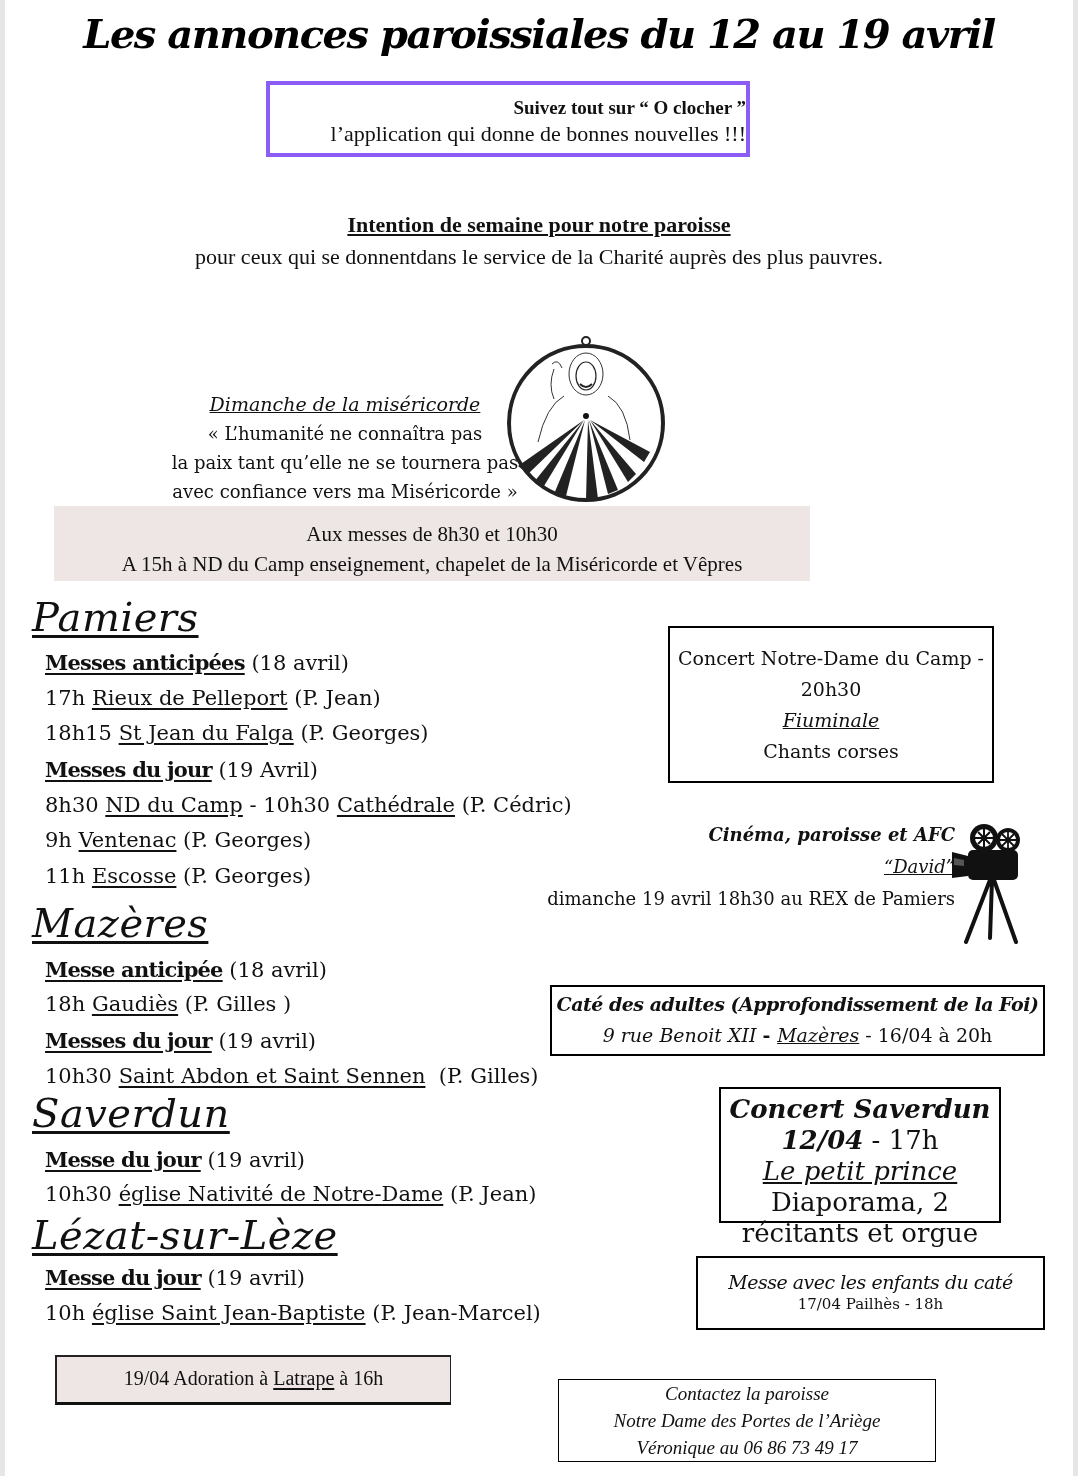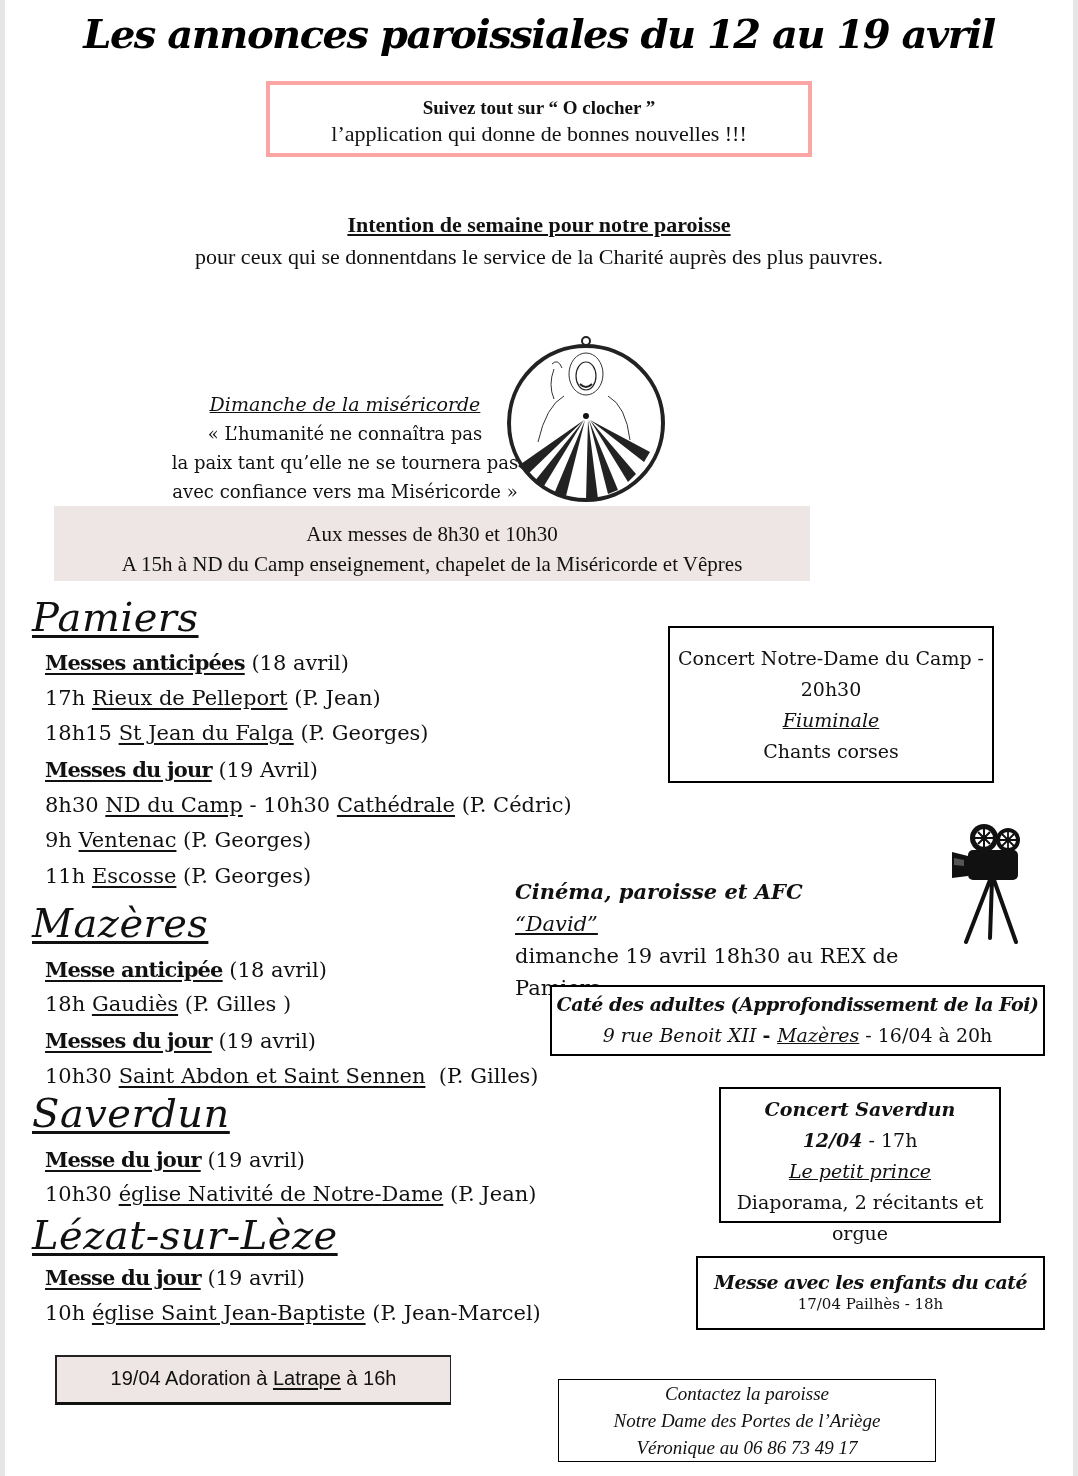--- a/index.html
+++ b/index.html
@@ -11,22 +11,22 @@
   .abs { position: absolute; }
   .u { text-decoration: underline; text-underline-offset: 3px; }
 
   .title {
     left: 0; width: 1078px; top: 10px; text-align: center;
     font-family: "DejaVu Serif", serif; font-weight: bold; font-style: italic;
     font-size: 40px; letter-spacing: -1.5px; color: #000;
   }
 
   .app-box {
-    left: 266px; top: 81px; width: 546px; height: 76px;
-    border: 4px solid #fca5a5; text-align: center;
+    left: 266px; top: 81px; width: 484px; height: 76px;
+    border: 4px solid #8b5cf6; text-align: right;
   }
   .app-box .l1 { font-family: "Liberation Serif", serif; font-weight: bold; font-size: 19px; margin-top: 12px; }
   .app-box .l2 { font-family: "Liberation Serif", serif; font-size: 22px; margin-top: 2px; }
 
   .intention { left: 0; width: 1078px; top: 204px; text-align: center; font-family: "Liberation Serif", serif; margin-top: 8px; }
   .intention .h { font-weight: bold; font-size: 22px; text-decoration: underline; }
   .intention .l { font-size: 22px; margin-top: 8px; }
 
   .dim { left: 160px; width: 370px; top: 390px; text-align: center; font-size: 18px; line-height: 29px; }
   .dim .h { font-style: italic; text-decoration: underline; font-size: 19px; }
@@ -37,32 +37,32 @@
     left: 54px; top: 506px; width: 756px; height: 75px; background: #eee6e4;
     text-align: center; font-family: "Liberation Serif", serif; font-size: 21px; line-height: 30px; padding-top: 13px;
   }
 
   .city { left: 32px; font-style: italic; font-size: 40px; text-decoration: underline; text-decoration-thickness: 3px; text-underline-offset: 4px; letter-spacing: 0.5px; }
   .line { left: 45px; font-size: 21px; white-space: nowrap; }
   .line b { font-weight: bold; letter-spacing: -0.8px; text-decoration: underline; text-decoration-thickness: 2px; text-underline-offset: 3px; }
 
   .box { border: 2px solid #000; text-align: center; background: #fff; }
   .concert-ndc { left: 668px; top: 626px; width: 326px; height: 157px; font-size: 19px; line-height: 31px; padding-top: 15px; }
-  .cinema { left: 515px; top: 876px; width: 440px; text-align: left; font-size: 21px; line-height: 32px; }
+  .cinema { left: 515px; top: 819px; width: 440px; text-align: right; font-size: 18px; line-height: 32px; }
   .cinema .h { font-weight: bold; font-style: italic; }
   .camera { left: 948px; top: 820px; width: 80px; height: 126px; }
 
   .cate { left: 550px; top: 985px; width: 495px; height: 71px; font-size: 19px; line-height: 31px; padding-top: 2px; }
   .cate .h { font-weight: bold; font-style: italic; letter-spacing: -0.5px; }
-  .concert-sav { left: 719px; top: 1087px; width: 282px; height: 136px; font-size: 19px; line-height: 31px; padding-top: 5px; }
+  .concert-sav { left: 719px; top: 1087px; width: 282px; height: 136px; font-size: 26px; line-height: 31px; padding-top: 5px; }
   .enfants { left: 696px; top: 1256px; width: 349px; height: 74px; padding-top: 13px; }
-  .enfants .h { font-weight: bold; font-style: italic; font-size: 19px; letter-spacing: -0.5px; }
+  .enfants .h { font-weight: normal; font-style: italic; font-size: 19px; letter-spacing: -0.5px; }
   .enfants .s { font-size: 15px; margin-top: 2px; }
 
-  .ador { left: 55px; top: 1355px; width: 396px; height: 50px; background: #eee6e4; border-top: 2px solid #222; border-left: 2px solid #222; border-right: 1px solid #222; border-bottom: 3px solid #111; text-align: center; font-family: Liberation Sans, sans-serif; font-size: 20px; padding-top: 10px; }
+  .ador { left: 55px; top: 1355px; width: 396px; height: 50px; background: #eee6e4; border-top: 2px solid #222; border-left: 2px solid #222; border-right: 1px solid #222; border-bottom: 3px solid #111; text-align: center; font-family: Liberation Serif, serif; font-size: 20px; padding-top: 10px; }
   .contact { left: 558px; top: 1379px; width: 378px; height: 83px; border: 1.5px solid #000; text-align: center; font-family: "Liberation Serif", serif; font-style: italic; font-size: 19px; line-height: 27px; padding-top: 0px; }
 </style>
 </head>
 <body>
 
 <div class="edge-left"></div>
 <div class="edge-right"></div>
 
 <h1 class="abs title">Les annonces paroissiales du 12 au 19 avril</h1>
 

